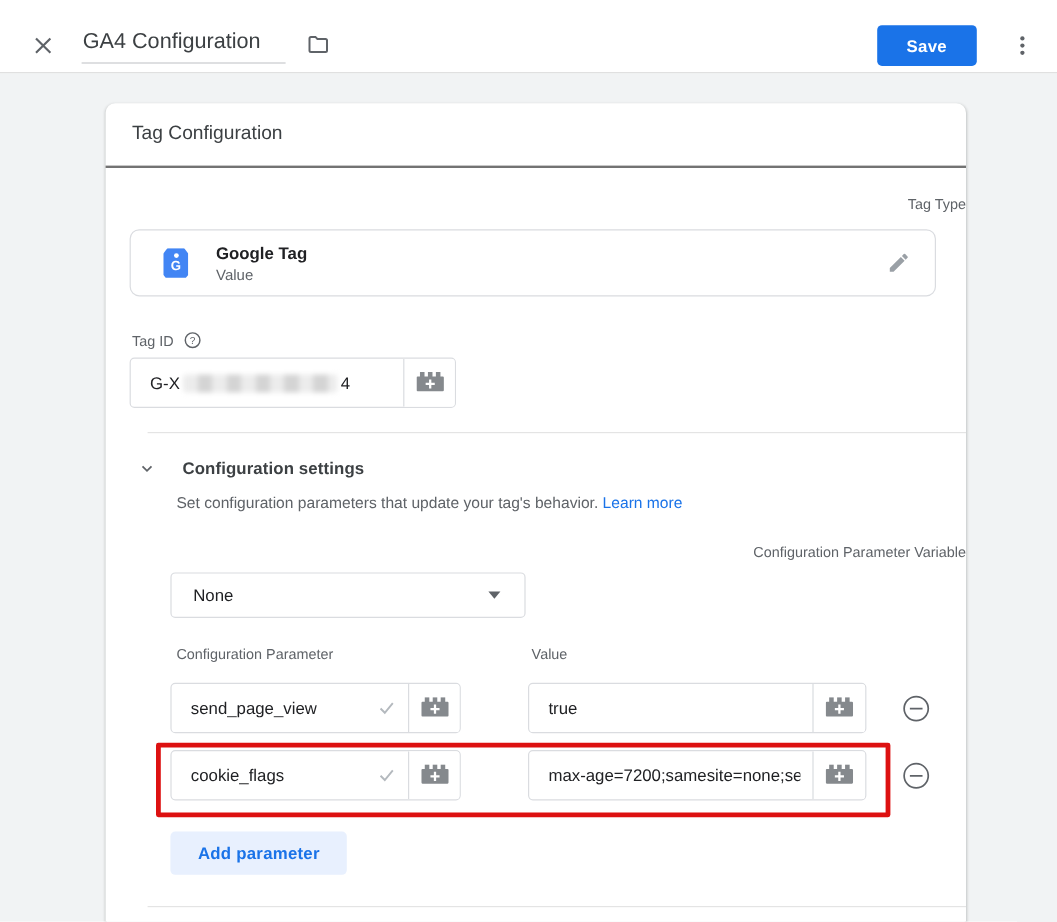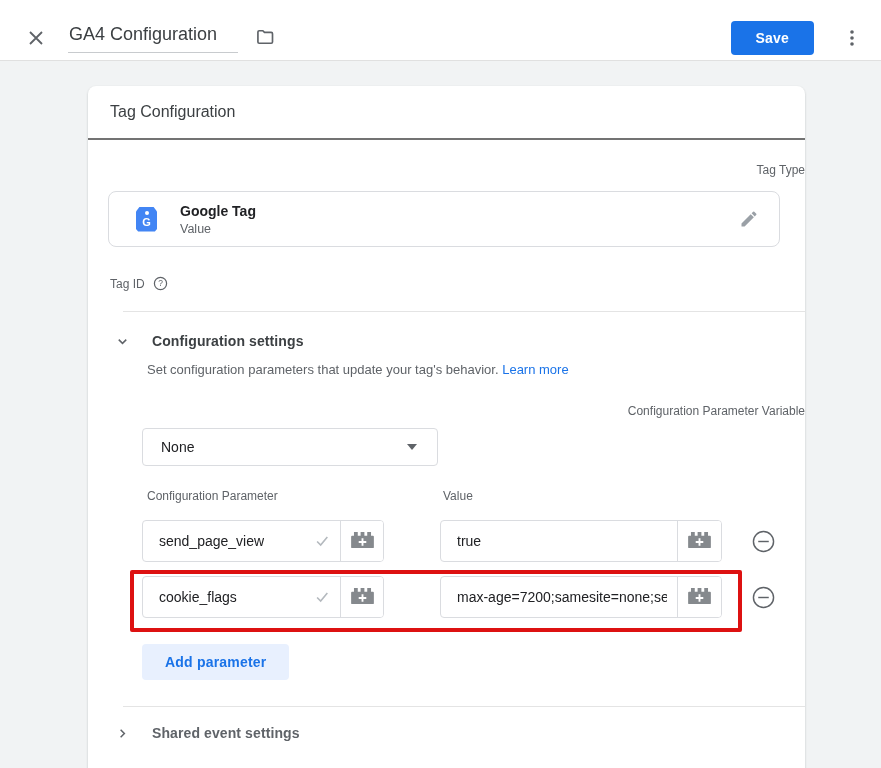--- a/index.html
+++ b/index.html
@@ -199,20 +199,38 @@
     
     <div class="tagid-label-row">
       <span class="small-label">Tag ID</span>
       <span style="display:flex;color:#5f6368;cursor:pointer">
         <svg width="15" height="15" viewBox="0 0 16 16">
             <circle cx="8" cy="8" r="6.5" fill="none" stroke="currentColor" stroke-width="1.3"></circle>
             <text x="8" y="11" text-anchor="middle" font-size="9" fill="currentColor" font-family="Liberation Sans, sans-serif">?</text>
           </svg>
       </span>
     </div>
+    <div class="field">
+      <div class="field-text">
+        <span>G-X</span>
+          <span class="redacted"></span>
+          <span>4</span>
+      </div>
+      <button class="lego-btn">
+        <span style="display:flex">
+          <svg width="23" height="18" viewBox="0 0 24 19">
+              <rect x="3" y="0" width="4" height="5" fill="currentColor"></rect>
+              <rect x="10" y="0" width="4" height="5" fill="currentColor"></rect>
+              <rect x="17" y="0" width="4" height="5" fill="currentColor"></rect>
+              <rect x="0" y="4" width="24" height="13" rx="1" fill="currentColor"></rect>
+              <path d="M12 6.5 v8 M8 10.5 h8" stroke="#fff" stroke-width="2"></path>
+            </svg>
+        </span>
+      </button>
+    </div>
 
     <hr class="divider div-1">
 
     
     <div class="collapse-row config-head">
       <span class="chev" style="display:flex">
         <svg width="15" height="15" viewBox="0 0 20 20">
             <path d="M5 7.5 L10 12.5 L15 7.5" fill="none" stroke="currentColor" stroke-width="2"></path>
           </svg>
       </span>

